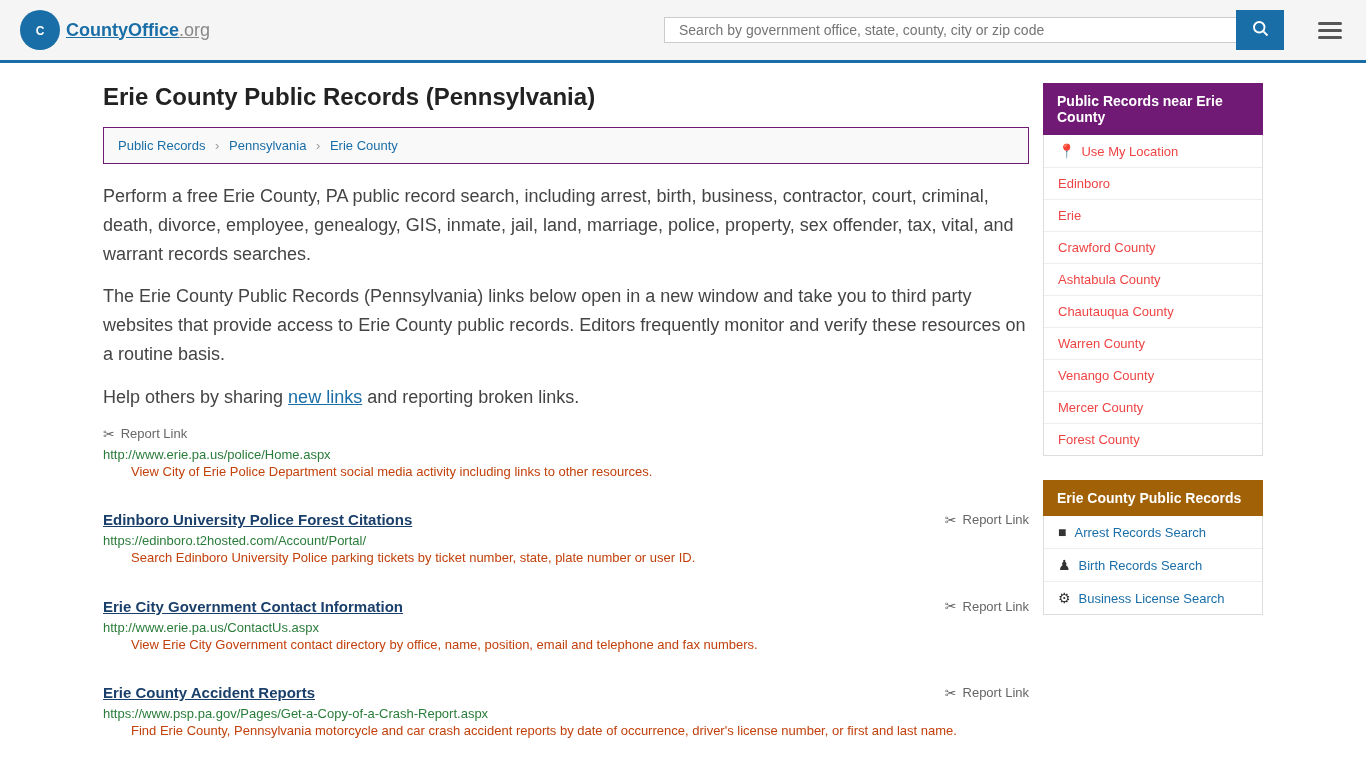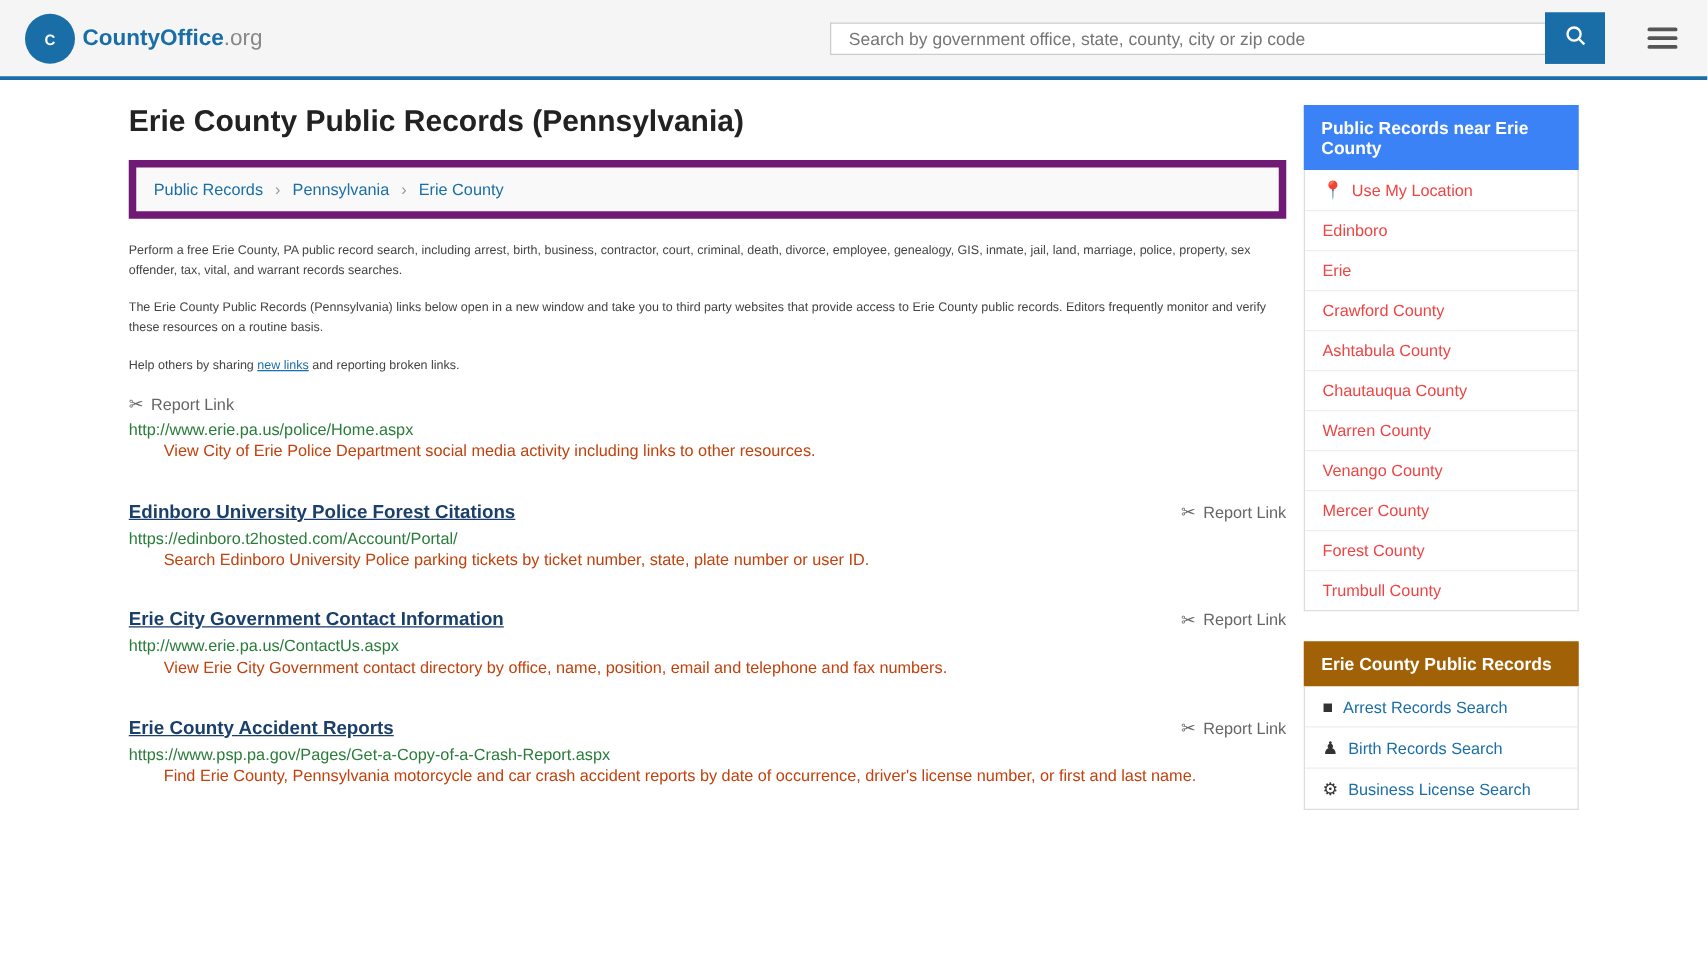--- a/index.html
+++ b/index.html
@@ -31,20 +31,21 @@
       color: white;
       font-size: 18px;
     }
     #logo-text {
       font-size: 18px;
       color: #333;
       font-weight: bold;
     }
     #logo-text span {
       color: #1a6ea8;
+      text-decoration: underline;
     }
     #search-area {
       flex: 1;
       display: flex;
       align-items: center;
       max-width: 620px;
       margin-left: auto;
     }
     #search-input {
       flex: 1;
@@ -97,34 +98,34 @@
       flex: 1;
     }
     #page-title {
       font-size: 24px;
       font-weight: bold;
       color: #222;
       margin-bottom: 16px;
     }
     #breadcrumb {
       background: #f9f9f9;
-      border: 6px solid #701a75;
+      border: 1px solid #701a75;
       padding: 10px 14px;
       margin-bottom: 18px;
       font-size: 13px;
       color: #666;
     }
     #breadcrumb a {
       color: #1a6ea8;
       text-decoration: none;
     }
     .breadcrumb-sep { margin: 0 6px; color: #999; }
 
     #description-1, #description-2, #description-3 {
-      font-size: 10px;
+      font-size: 18px;
       color: #444;
       line-height: 1.6;
       margin-bottom: 14px;
     }
     #description-3 a {
       color: #1a6ea8;
       text-decoration: underline;
     }
 
     
@@ -172,21 +173,21 @@
 
     
     #sidebar {
       width: 220px;
       flex-shrink: 0;
     }
     .sidebar-section {
       margin-bottom: 24px;
     }
     .sidebar-header {
-      background: #3b82f6;
+      background: #701a75;
       color: white;
       font-size: 14px;
       font-weight: bold;
       padding: 10px 14px;
       margin-bottom: 0;
     }
     .sidebar-list {
       border: 1px solid #ddd;
       border-top: none;
     }
@@ -374,23 +375,20 @@
         </div>
         <div class="sidebar-item">
           <a href="#">Venango County</a>
         </div>
         <div class="sidebar-item">
           <a href="#">Mercer County</a>
         </div>
         <div class="sidebar-item">
           <a href="#">Forest County</a>
         </div>
-        <div class="sidebar-item">
-          <a href="#">Trumbull County</a>
-        </div>
       </div>
     </div>
 
     <div class="sidebar-section">
       <div class="sidebar-records-header">Erie County Public Records</div>
       <div class="sidebar-records-list">
         <div class="sidebar-record-item">
           <span class="record-icon">■</span>
           <a href="#">Arrest Records Search</a>
         </div>

